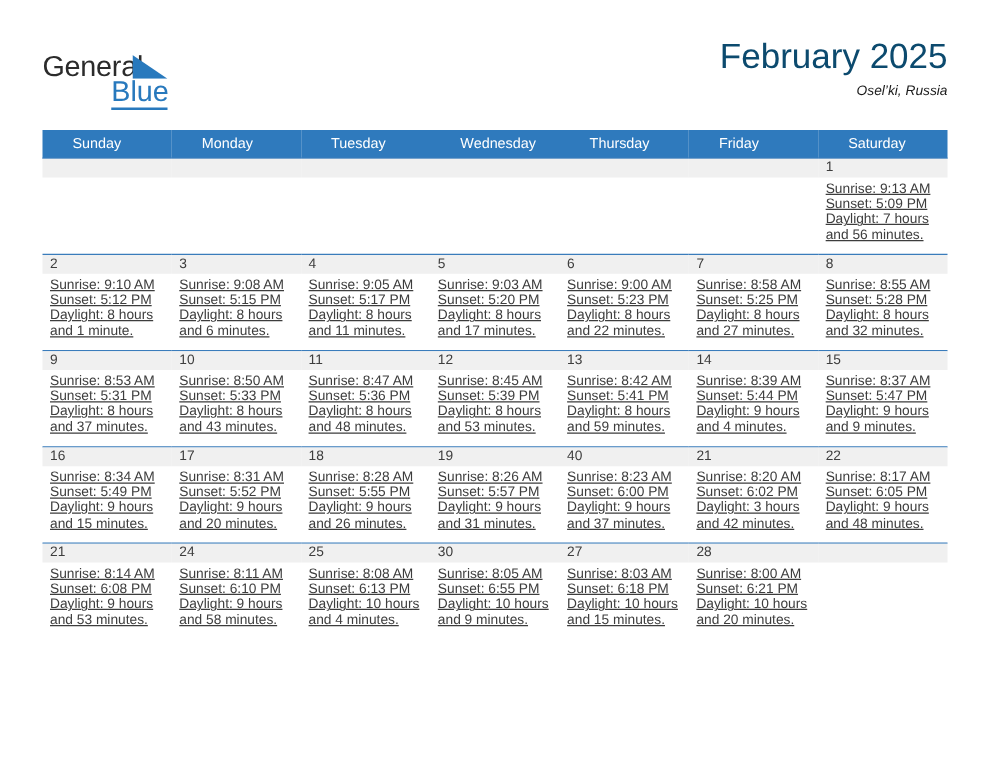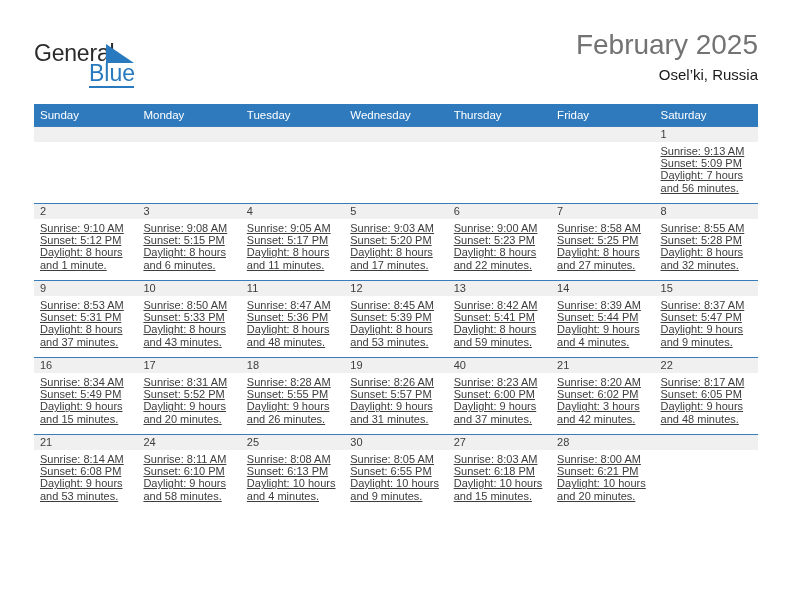--- a/index.html
+++ b/index.html
@@ -72,49 +72,50 @@
     background: #2879bd;
   }
   .title-block {
     position: absolute;
     right: 0;
     top: 0;
     text-align: right;
   }
   .month-title {
     font-size: 28px;
-    color: #737373;
+    color: #0c4a6e;
     line-height: 1.1;
     font-weight: 400;
     white-space: nowrap;
   }
   .location {
-    font-size: 15px;
+    font-size: 11px;
     color: #1a1a1a;
     margin-top: 6px;
     line-height: 1.1;
     white-space: nowrap;
+    font-style: italic;
   }
 
   
   .calendar {
     position: absolute;
     left: 34px;
     top: 104px;
     width: 724px;
     border-collapse: collapse;
     table-layout: fixed;
   }
   .calendar th {
     background: #2f7abd;
     color: #ffffff;
     font-size: 11.5px;
     font-weight: normal;
     text-align: left;
-    padding: 5px 0 5px 6px;
+    padding: 5px 0 5px 24px;
     height: 12px;
     border: none;
   }
   .calendar td {
     vertical-align: top;
     padding: 0;
     border-top: 1px solid #3a7cbb;
     height: 76px;
     width: 103.4px;
     background: #ffffff;

